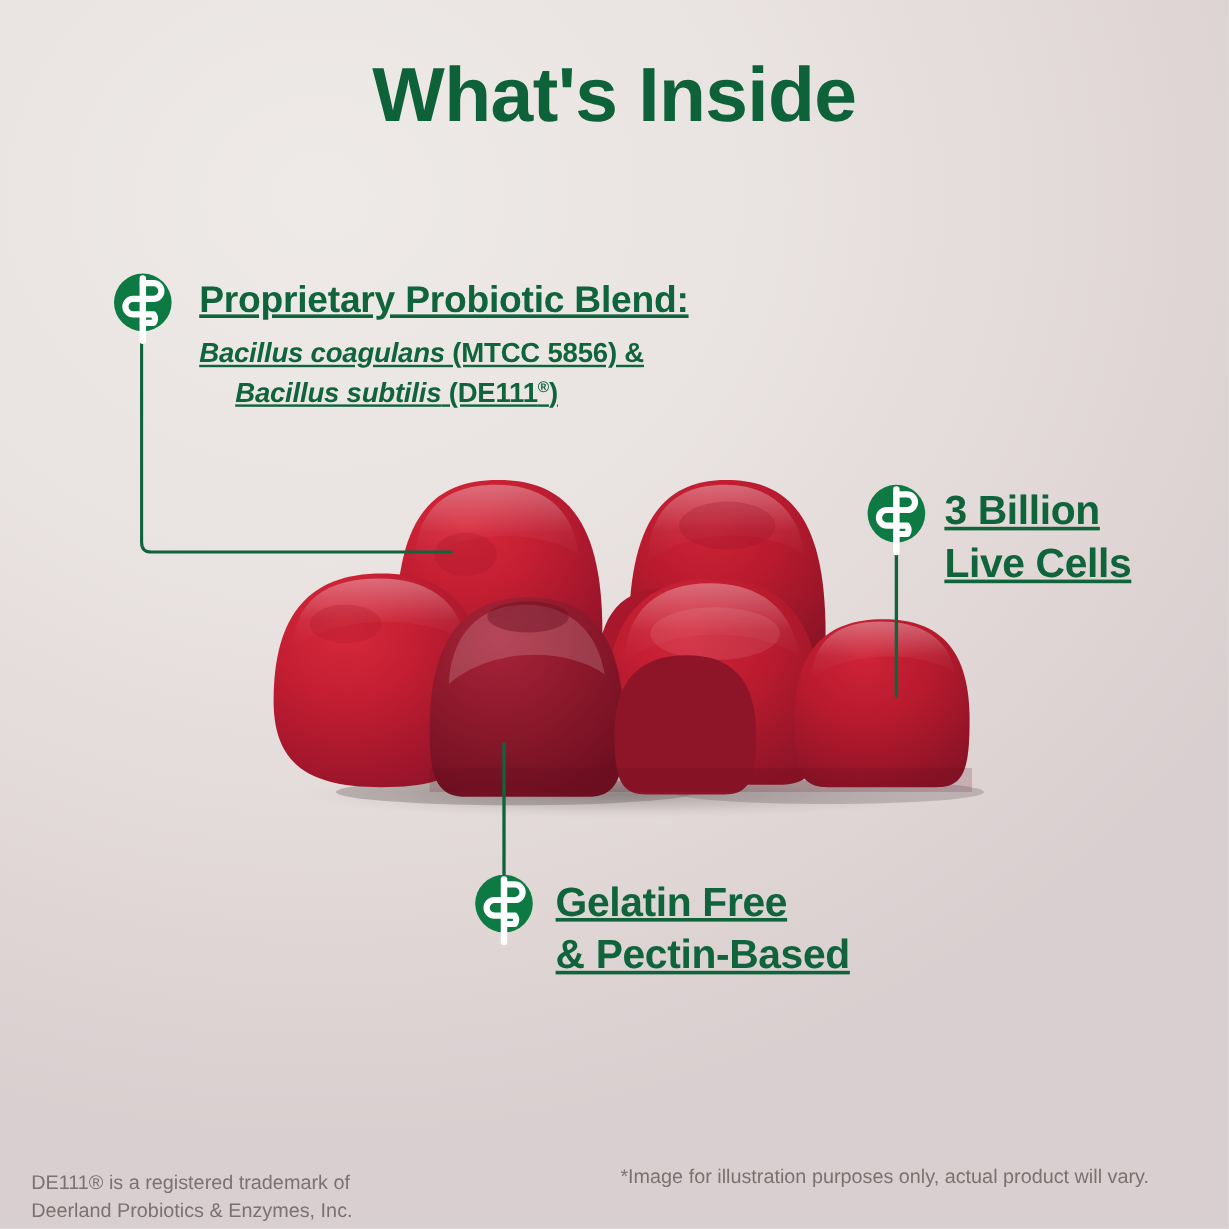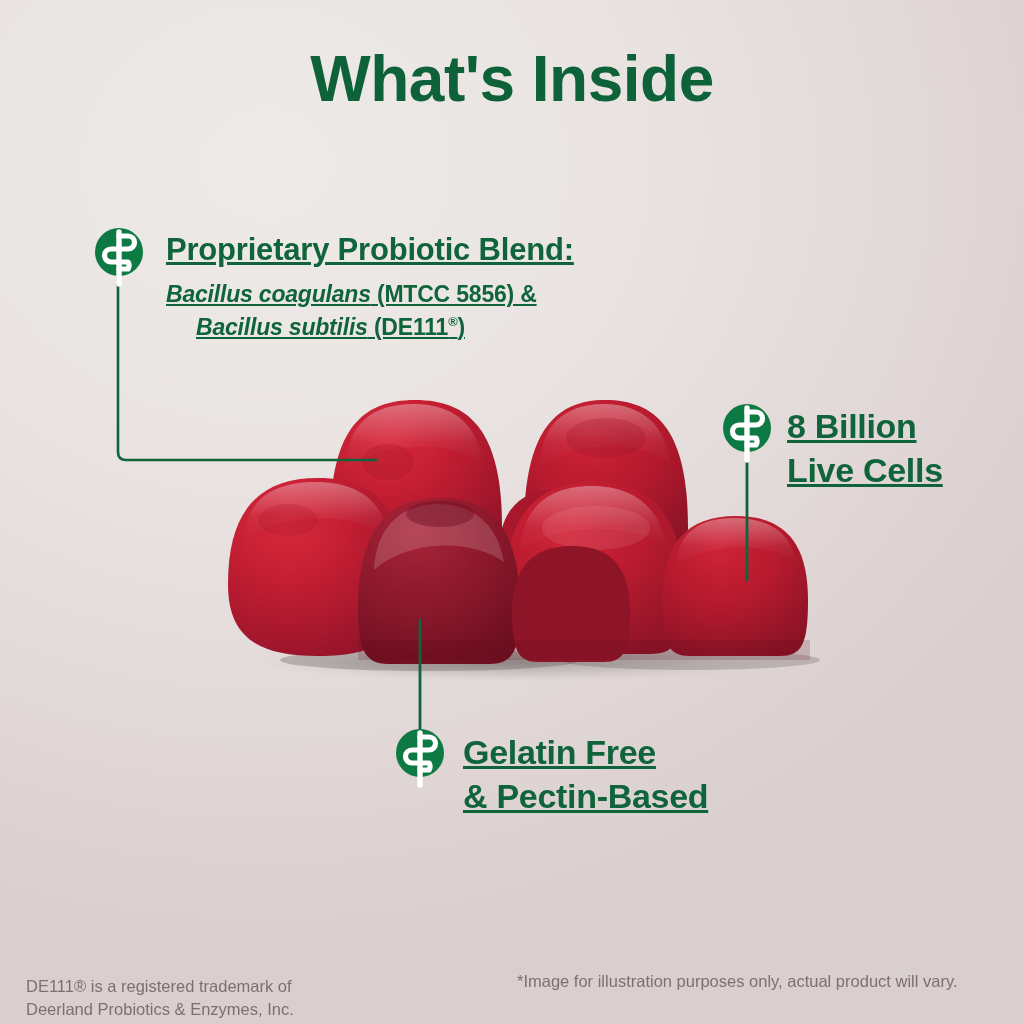--- a/index.html
+++ b/index.html
@@ -254,21 +254,21 @@
     </div>
 
     <div class="badge" style="left:723px; top:404px;">
       <svg viewBox="0 0 48 58" xmlns="http://www.w3.org/2000/svg">
         <circle cx="24" cy="24" r="24" fill="#0e7a43"></circle>
         <path d="M24 4 L24 56" stroke="#ffffff" stroke-width="5.4" stroke-linecap="round"></path>
         <path d="M24 8 H33 A6.5 6.5 0 0 1 33 21 H16 A6.5 6.5 0 0 0 16 34 H33 A6.5 6.5 0 0 1 33 41 H24" fill="none" stroke="#ffffff" stroke-width="5.2" stroke-linecap="round" stroke-linejoin="round"></path>
       </svg>
     </div>
 
-    <div class="callout-text big-line" style="left:787px; top:404px;">8 Billion</div>
+    <div class="callout-text big-line" style="left:787px; top:404px;">3 Billion</div>
     <div class="callout-text big-line" style="left:787px; top:448px;">Live Cells</div>
   </div>
 
   <div class="callout">
 
     <div class="connector" style="left:417px; top:620px;">
       <svg width="6" height="120" viewBox="0 0 6 120" xmlns="http://www.w3.org/2000/svg">
         <path d="M3 0 L3 115" fill="none" stroke="#10643c" stroke-width="2.8" stroke-linecap="round"></path>
       </svg>
     </div>

